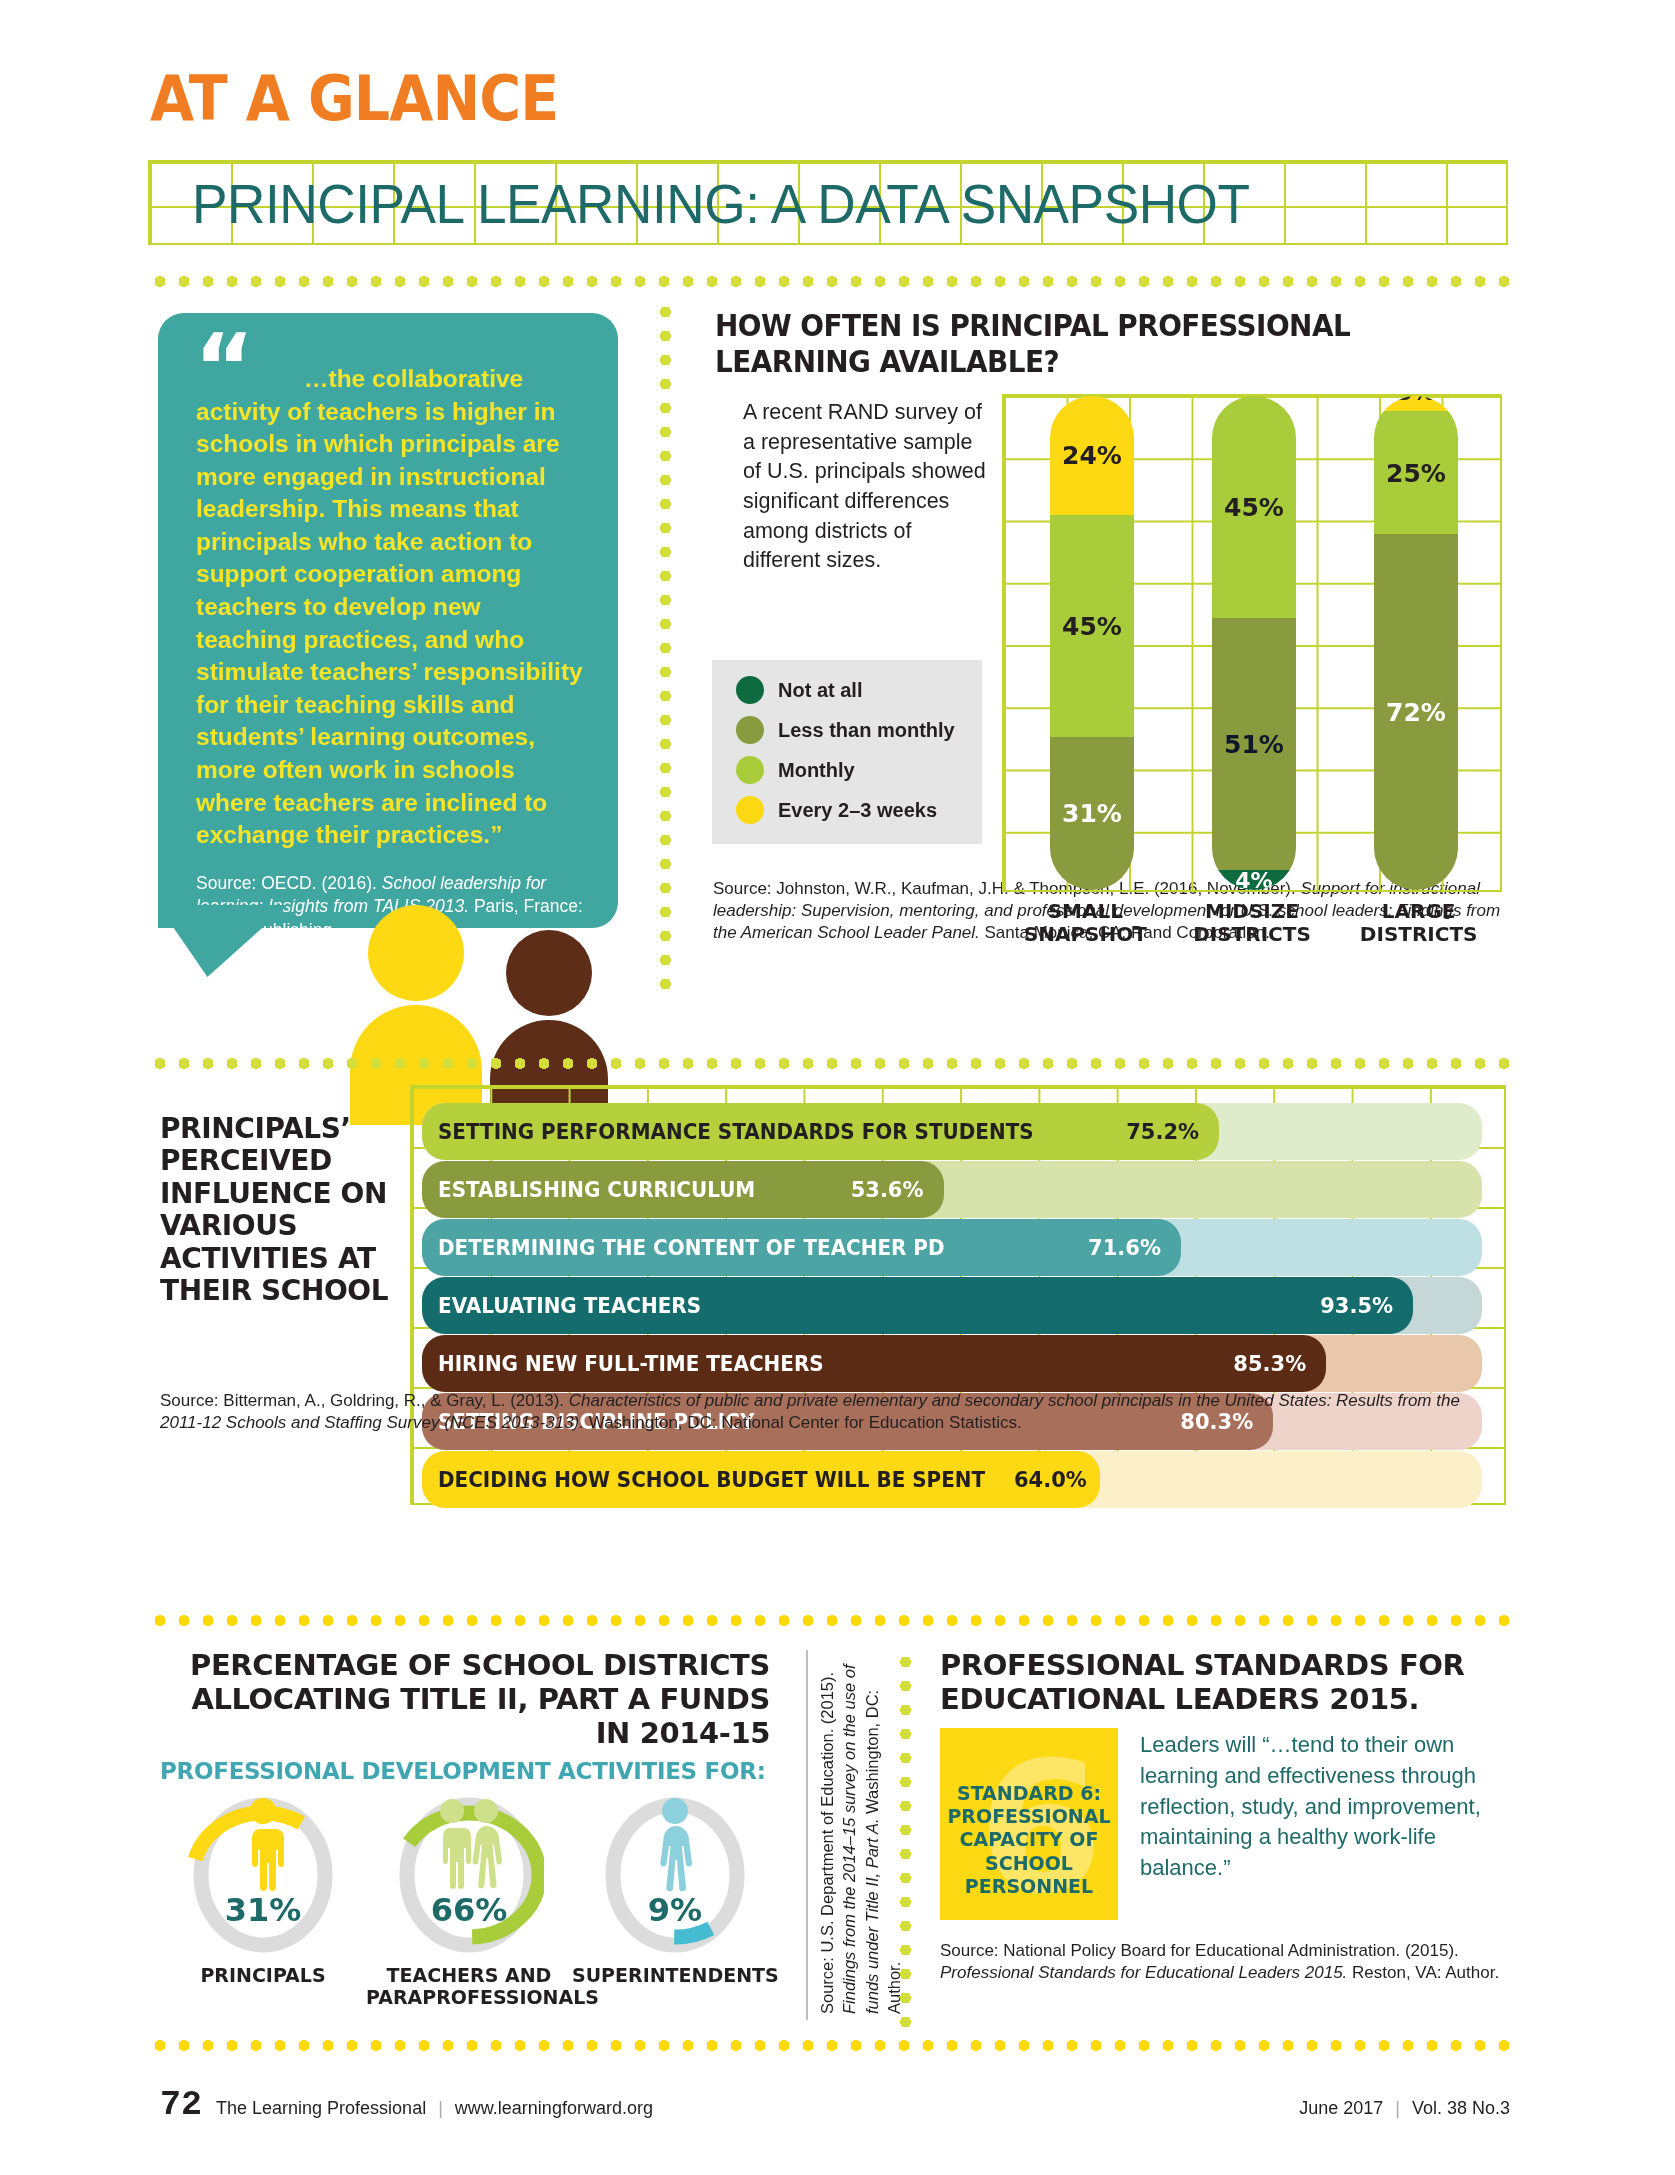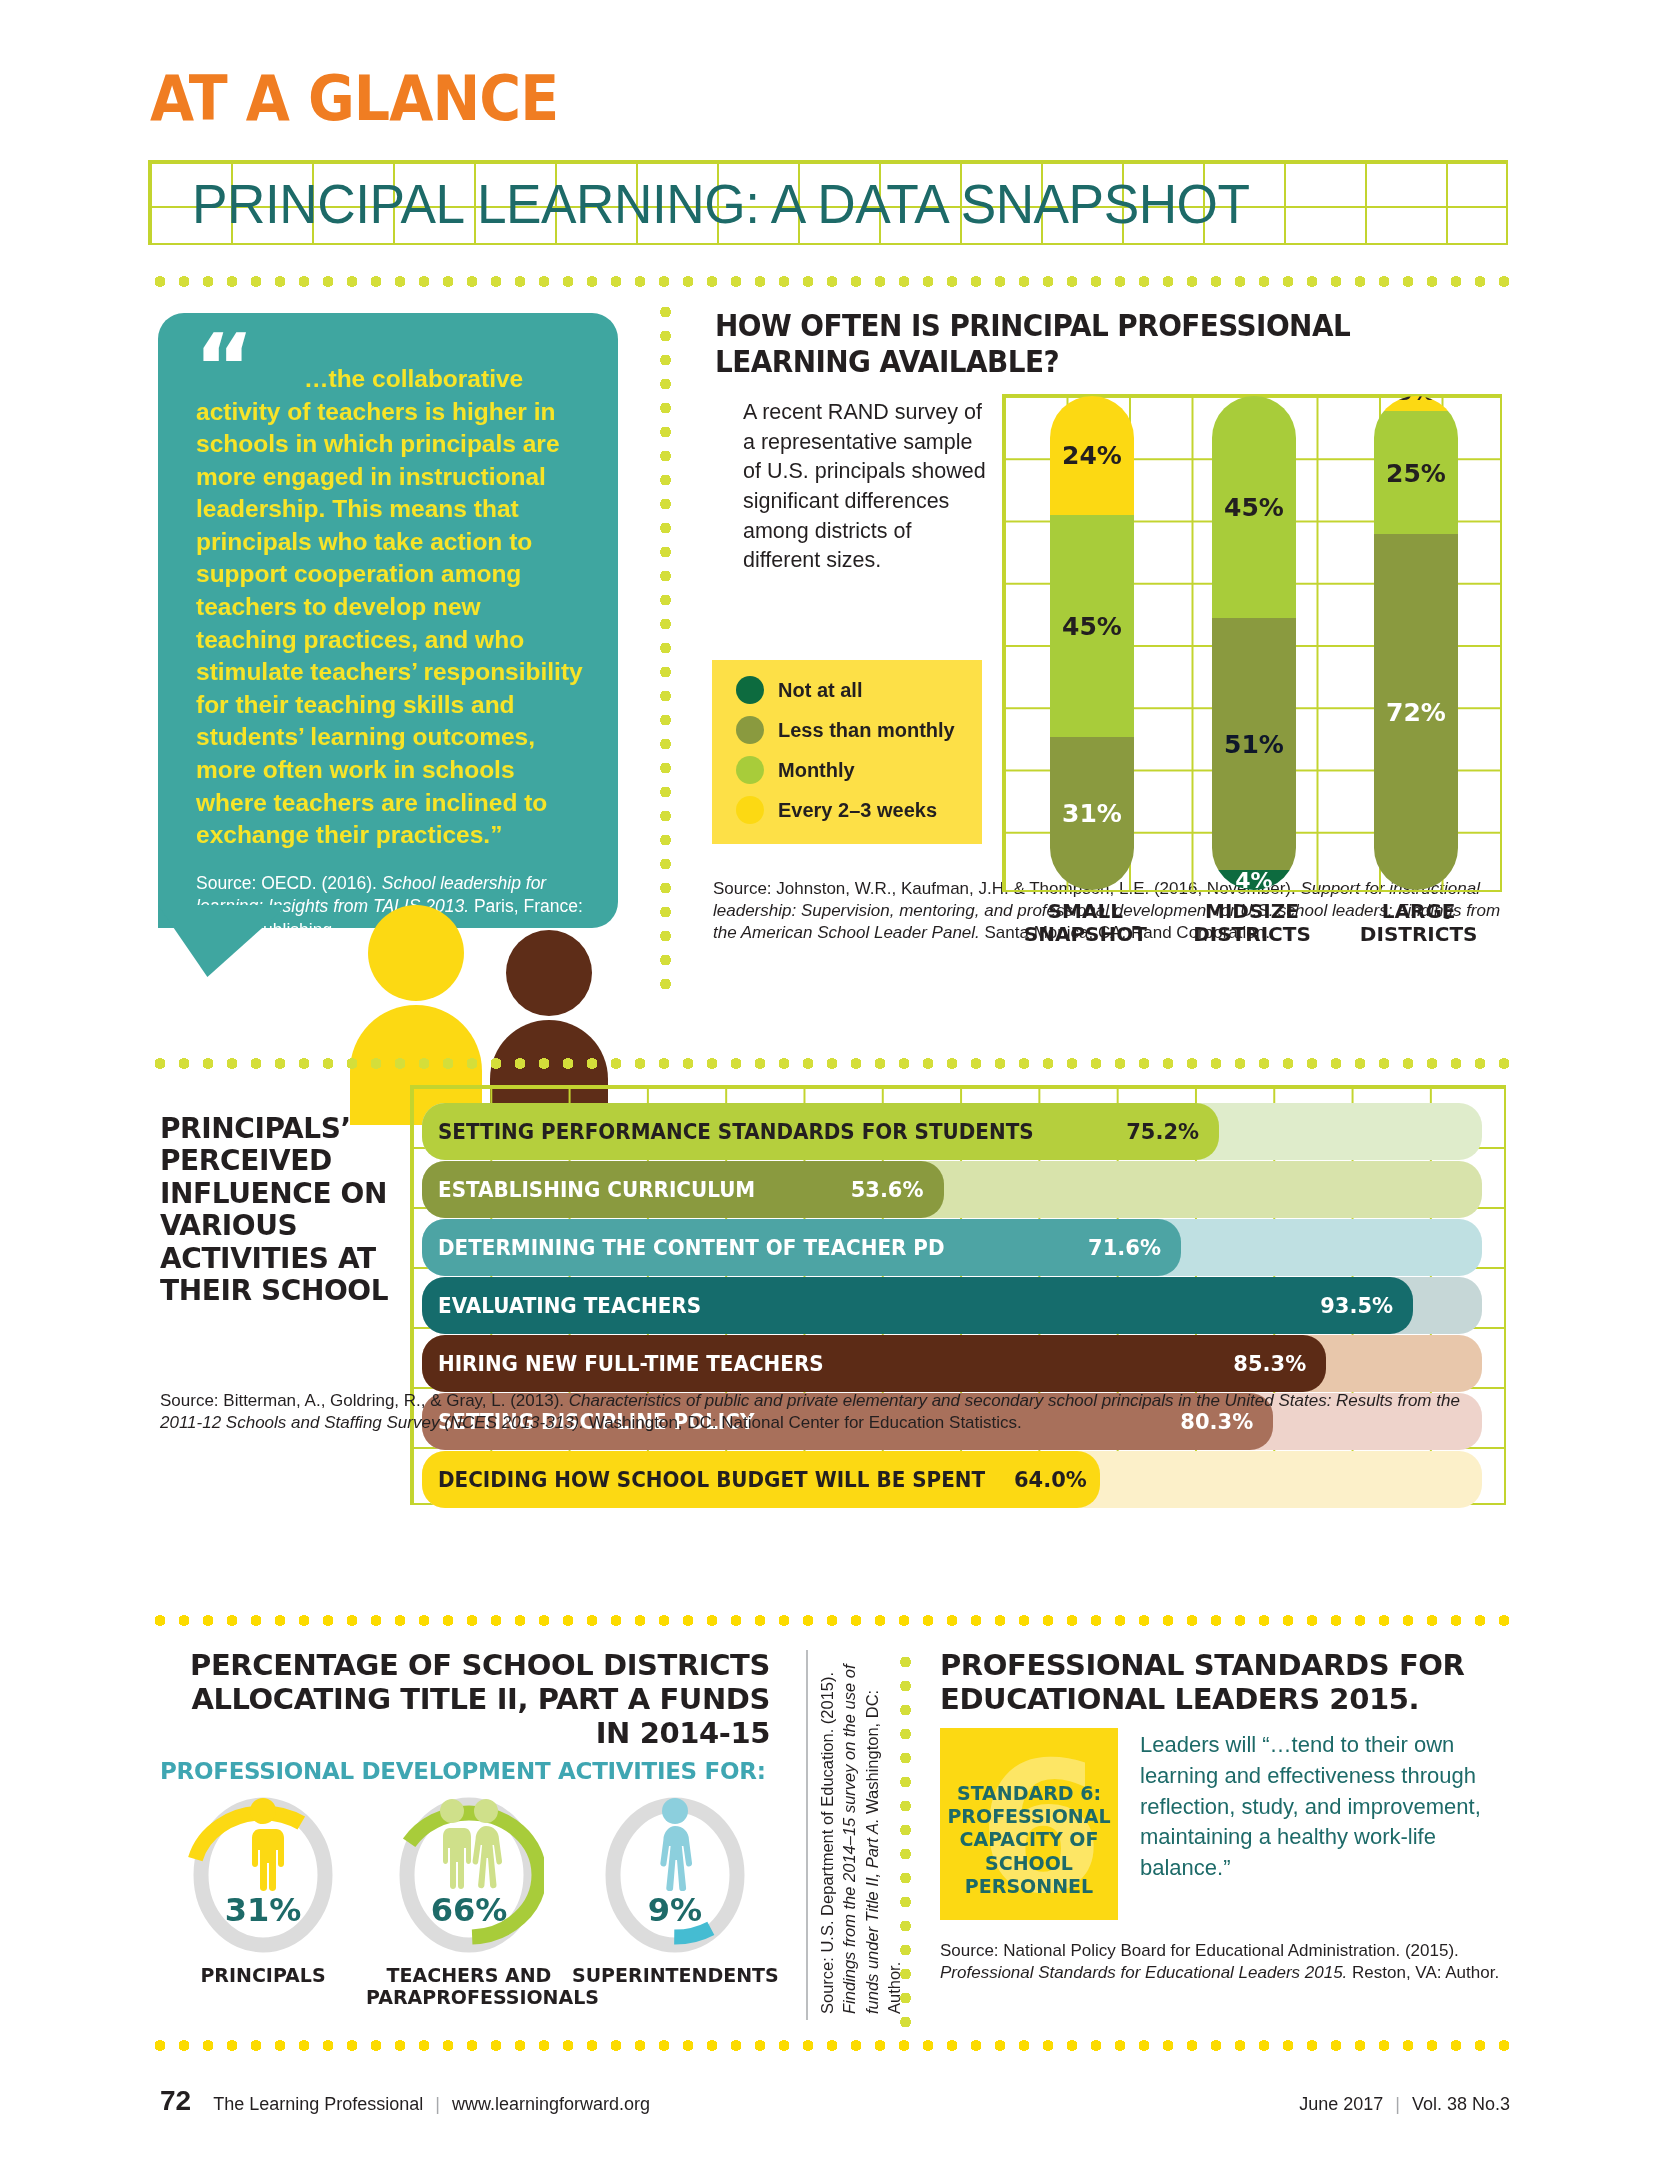--- a/index.html
+++ b/index.html
@@ -88,21 +88,21 @@
     font-size:30px; font-weight:bold; line-height:1.2;
     font-family:"DejaVu Sans", sans-serif; letter-spacing:-.6px;
     transform:scaleX(.93); transform-origin:left top;
   }
   .s1-intro{
     position:absolute; left:715px; top:398px; width:250px;
     font-size:21.5px; line-height:1.38;margin-left:28px;
   }
   .legend{
     position:absolute; left:712px; top:660px; width:270px; height:184px;
-    background:#fde047; padding:16px 0 0 24px;
+    background:#e5e5e5; padding:16px 0 0 24px;
   }
   .legend .row{ display:flex; align-items:center; margin-bottom:12px; }
   .legend .sw{ width:28px; height:28px; border-radius:50%; margin-right:14px; flex:none; }
   .legend .lb{ font-size:20px; font-weight:bold; }
   .chart-src{
     position:absolute; left:713px; top:878px; width:790px;
     font-size:17px; line-height:1.3;
   }
   .chart-src i{ font-style:italic; }
 
@@ -228,22 +228,22 @@
     position:absolute; left:940px; top:1940px; width:570px;
     font-size:17px; line-height:1.32;
   }
   .s3r-src i{ font-style:italic; }
 
   
   .footer{
     position:absolute; left:160px; top:2085px; width:1350px;
     display:flex; align-items:baseline; font-size:18px; color:#231f20;
   }
-  .footer .pg{ font-size:28px; font-weight:bold; margin-right:22px;
-    font-family:Liberation Sans, sans-serif; }
+  .footer .pg{ font-size:35px; font-weight:bold; margin-right:14px;
+    font-family:Liberation Mono, monospace; }
   .footer .sep{ margin:0 12px; color:#a7a9ac; }
   .footer .right{ margin-left:auto; }
 </style>
 </head>
 <body>
 
 <div class="page">
 
   <div class="at-a-glance">AT A GLANCE</div>
 

